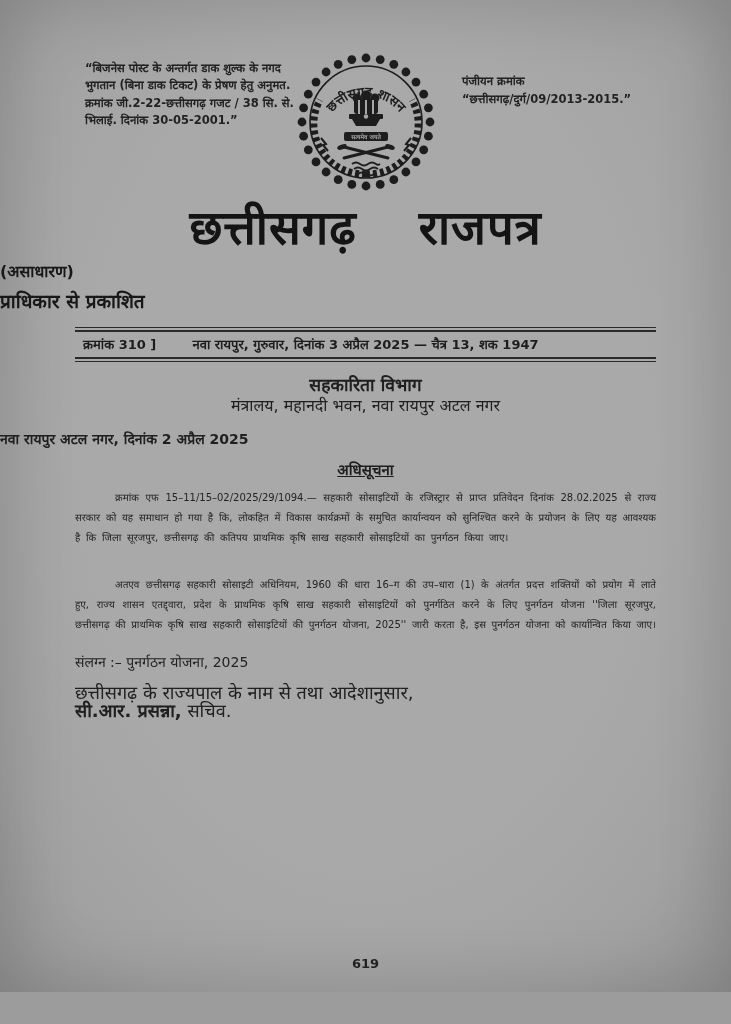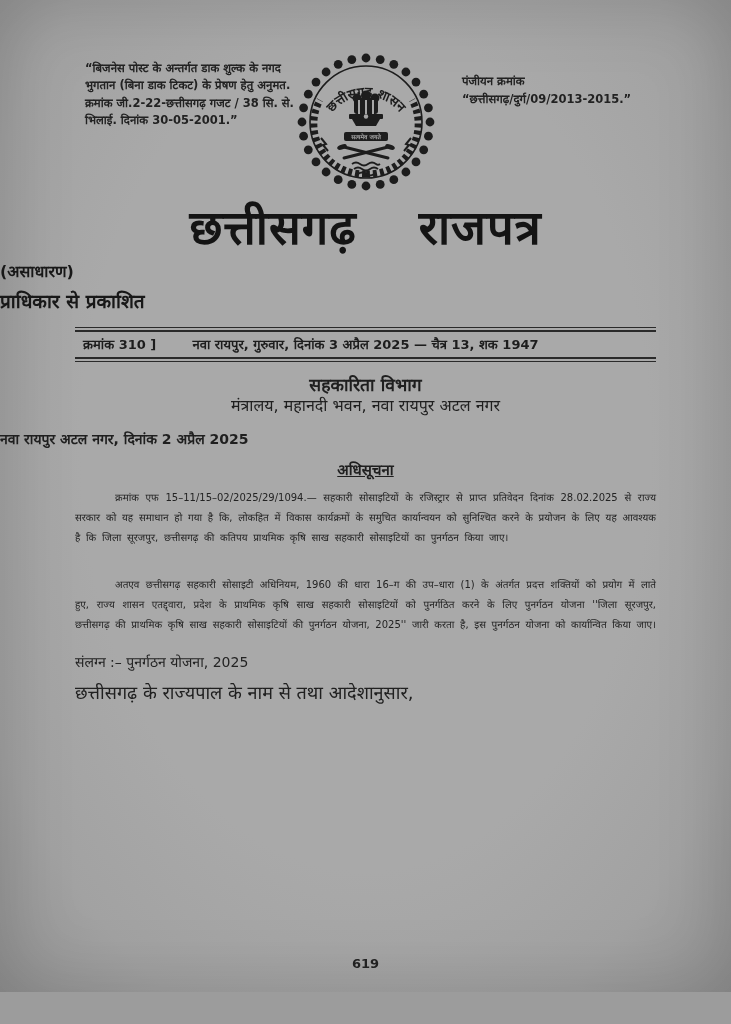--- a/index.html
+++ b/index.html
@@ -201,17 +201,18 @@
   <div class="abs addr">मंत्रालय, महानदी भवन, नवा रायपुर अटल नगर</div>
   <div class="abs place-date">नवा रायपुर अटल नगर, दिनांक 2 अप्रैल 2025</div>
   <div class="abs notice-heading">अधिसूचना</div>
 
   <div class="abs para para1">क्रमांक एफ 15–11/15–02/2025/29/1094.— सहकारी सोसाइटियों के रजिस्ट्रार से प्राप्त प्रतिवेदन दिनांक 28.02.2025 से राज्य सरकार को यह समाधान हो गया है कि, लोकहित में विकास कार्यक्रमों के समुचित कार्यान्वयन को सुनिश्चित करने के प्रयोजन के लिए यह आवश्यक है कि जिला सूरजपुर, छत्तीसगढ़ की कतिपय प्राथमिक कृषि साख सहकारी सोसाइटियों का पुनर्गठन किया जाए।</div>
   <div class="abs para para2">अतएव छत्तीसगढ़ सहकारी सोसाइटी अधिनियम, 1960 की धारा 16–ग की उप–धारा (1) के अंतर्गत प्रदत्त शक्तियों को प्रयोग में लाते हुए, राज्य शासन एतद्द्वारा, प्रदेश के प्राथमिक कृषि साख सहकारी सोसाइटियों को पुनर्गठित करने के लिए पुनर्गठन योजना ''जिला सूरजपुर, छत्तीसगढ़ की प्राथमिक कृषि साख सहकारी सोसाइटियों की पुनर्गठन योजना, 2025'' जारी करता है, इस पुनर्गठन योजना को कार्यान्वित किया जाए।</div>
   <div class="abs enclosure">संलग्न :– पुनर्गठन योजना, 2025</div>
 
   <div class="abs sig-block">
     <div class="sig-line1">छत्तीसगढ़ के राज्यपाल के नाम से तथा आदेशानुसार,</div>
+    <div class="sig-line2"><span class="sig-name">सी.आर. प्रसन्ना,</span><span> सचिव.</span></div>
   </div>
 
   <div class="abs page-number">619</div>
 
 </div>
 
 </body></html>

